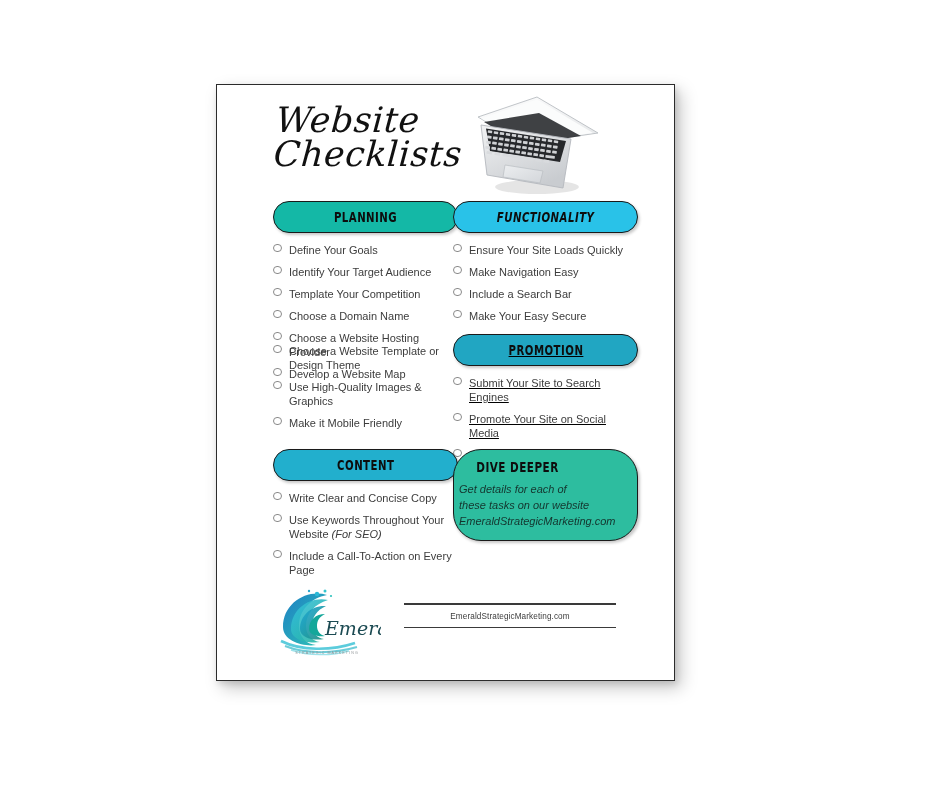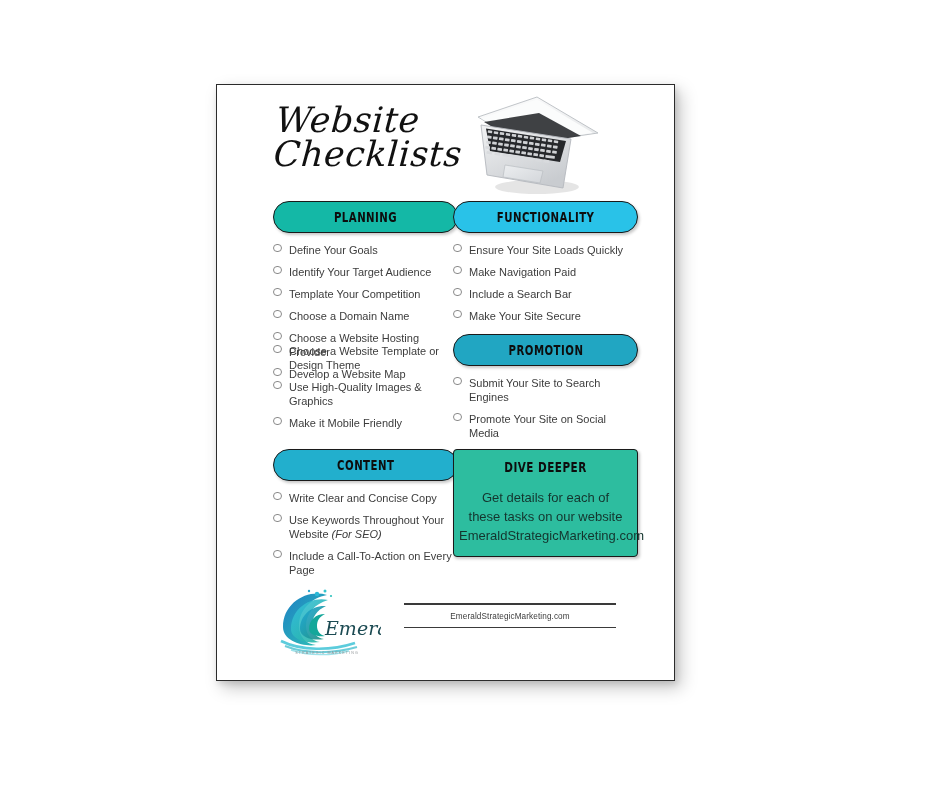--- a/index.html
+++ b/index.html
@@ -109,40 +109,41 @@
   }
   ul.checklist li em {
     font-style: italic;
   }
 
   
   #dive-deeper-card {
     position: absolute;
     left: 236px;
     width: 185px;
-    border-radius: 4px;
+    border-radius: 28px;
     border: 1.4px solid #1a1a1a;
     box-shadow: 1.5px 2px 3px rgba(0,0,0,0.22);
     box-sizing: border-box;
     padding: 9px 5px 10px;
-    text-align: center;
+    text-align: left;
   }
   #dive-deeper-title {
     font-family: "DejaVu Sans Condensed", "Liberation Sans Narrow", "Liberation Sans", sans-serif;
     font-weight: 700;
     font-size: 14.5px;
     letter-spacing: 0.6px;
     color: #0d0d0d;
     transform: scaleX(0.8);
     white-space: nowrap;
   }
   #dive-deeper-body {
-    margin-top: 14px;
-    font-size: 13px;
+    margin-top: 7px;
+    font-size: 11px;
     line-height: 1.45;
+    font-style: italic;
     color: #14352e;
     white-space: pre-line;
   }
 
   
   #footer {
     position: absolute;
     left: 0;
     top: 500px;
     width: 100%;
@@ -290,38 +291,38 @@
         <ul class="checklist">
           <li><span class="circle"></span><span>Define Your Goals</span></li>
           <li><span class="circle"></span><span>Identify Your Target Audience</span></li>
           <li><span class="circle"></span><span>Template Your Competition</span></li>
           <li><span class="circle"></span><span>Choose a Domain Name</span></li>
           <li><span class="circle"></span><span>Choose a Website Hosting Provider</span></li>
           <li><span class="circle"></span><span>Develop a Website Map</span></li>
         </ul>
       </div>
       <div class="col-right" style="top: 116px;">
-        <div class="pill" style="background: rgb(41, 194, 232);">
+        <div class="pill" style="background: rgb(41, 194, 232); font-style: italic;">
           <span class="pill-label">FUNCTIONALITY</span>
         </div>
         <ul class="checklist">
           <li><span class="circle"></span><span>Ensure Your Site Loads Quickly</span></li>
-          <li><span class="circle"></span><span>Make Navigation Paid</span></li>
+          <li><span class="circle"></span><span>Make Navigation Easy</span></li>
           <li><span class="circle"></span><span>Include a Search Bar</span></li>
-          <li><span class="circle"></span><span>Make Your Site Secure</span></li>
+          <li><span class="circle"></span><span>Make Your Easy Secure</span></li>
         </ul>
       </div>
       <div class="col-left" style="top: 249px;">
         <ul class="checklist">
           <li><span class="circle"></span><span>Choose a Website Template or Design Theme</span></li>
           <li><span class="circle"></span><span>Use High-Quality Images &amp; Graphics</span></li>
           <li><span class="circle"></span><span>Make it Mobile Friendly</span></li>
         </ul>
       </div>
-      <div class="col-right" style="top: 249px;">
+      <div class="col-right" style="top: 249px; text-decoration: underline;">
         <div class="pill" style="background: rgb(33, 166, 194);">
           <span class="pill-label">PROMOTION</span>
         </div>
         <ul class="checklist">
           <li><span class="circle"></span><span>Submit Your Site to Search Engines</span></li>
           <li><span class="circle"></span><span>Promote Your Site on Social Media</span></li>
           <li><span class="circle"></span><span>Run Paid Ad Campaigns</span></li>
         </ul>
       </div>
       <div class="col-left" style="top: 364px;">

